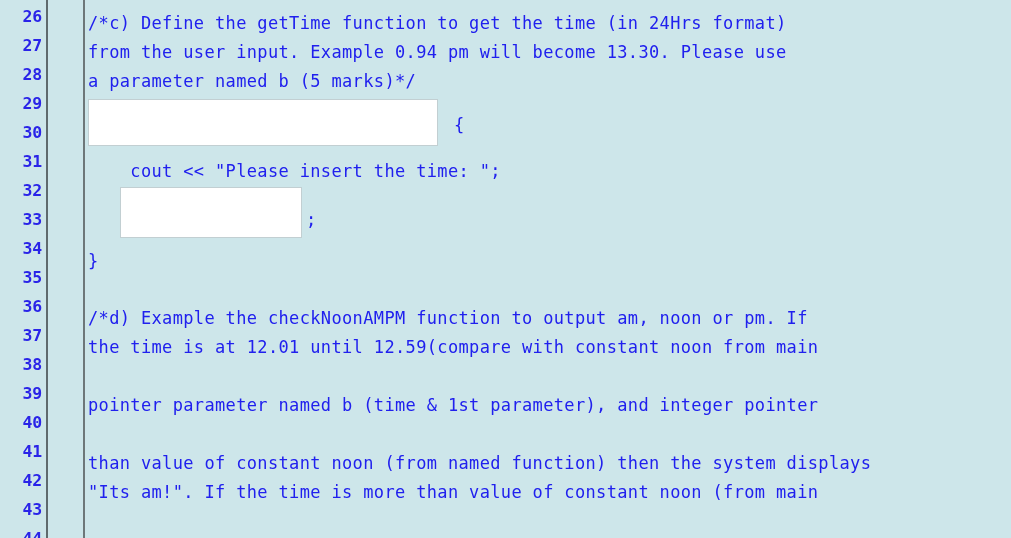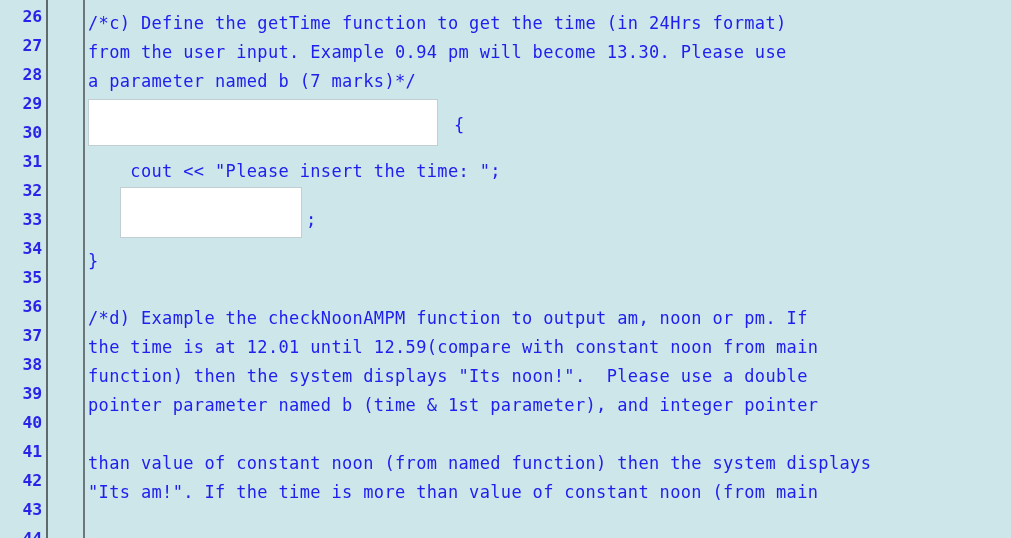--- a/index.html
+++ b/index.html
@@ -119,28 +119,27 @@
     <div class="ln" style="top:472px">42</div>
     <div class="ln" style="top:501px">43</div>
     <div class="ln" style="top:530px">44</div>
   </div>
 
   <div id="code-rule"></div>
 
   <div id="code">
     <div class="cl" style="top:13px">/*c) Define the getTime function to get the time (in 24Hrs format)</div>
     <div class="cl" style="top:42px">from the user input. Example 0.94 pm will become 13.30. Please use</div>
-    <div class="cl" style="top:71px">a parameter named b (7 marks)*/</div>
+    <div class="cl" style="top:71px">a parameter named b (5 marks)*/</div>
     <div class="cl" style="top:115px; left:366px">{</div>
     <div class="cl" style="top:161px">    cout &lt;&lt; "Please insert the time: ";</div>
     <div class="cl" style="top:210px; left:218px">;</div>
     <div class="cl" style="top:251px">}</div>
     <div class="cl" style="top:308px">/*d) Example the checkNoonAMPM function to output am, noon or pm. If</div>
     <div class="cl" style="top:337px">the time is at 12.01 until 12.59(compare with constant noon from main</div>
-    <div class="cl" style="top:366px">function) then the system displays "Its noon!".  Please use a double</div>
     <div class="cl" style="top:395px">pointer parameter named b (time &amp; 1st parameter), and integer pointer</div>
     <div class="cl" style="top:453px">than value of constant noon (from named function) then the system displays</div>
     <div class="cl" style="top:482px">"Its am!". If the time is more than value of constant noon (from main</div>
   </div>
 
   <input class="blank" type="text" style="left: 88px; top: 99px; width: 350px; height: 47px;" placeholder="">
 
   <input class="blank" type="text" style="left: 120px; top: 187px; width: 182px; height: 51px;" placeholder="">
 
 </div>

